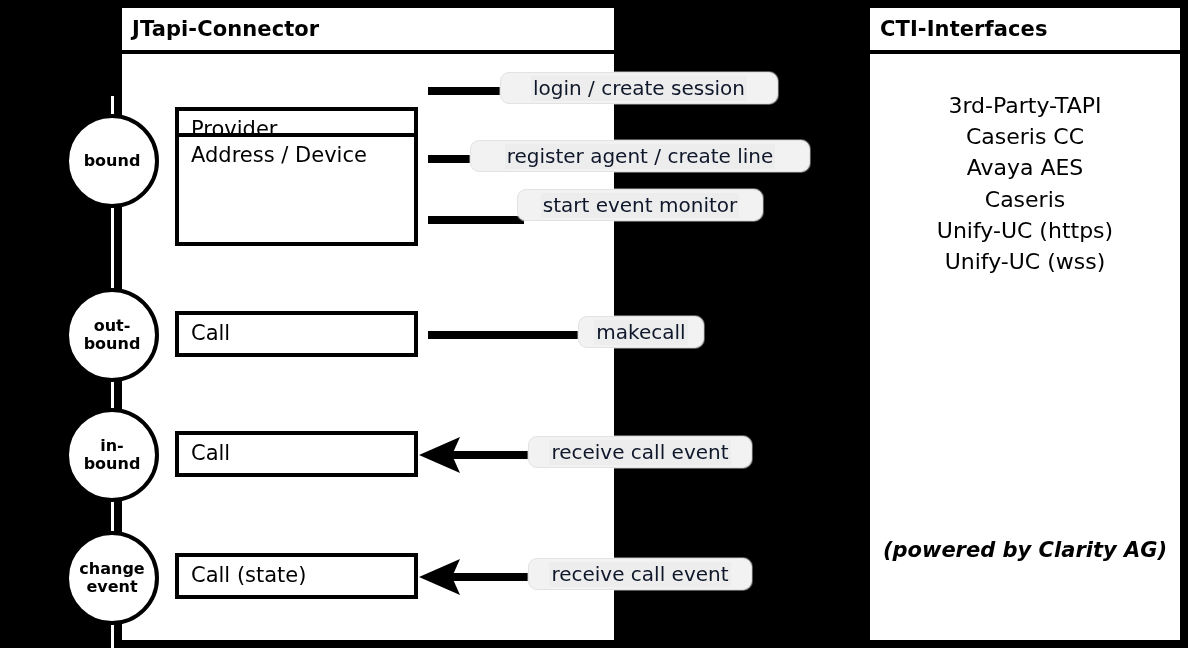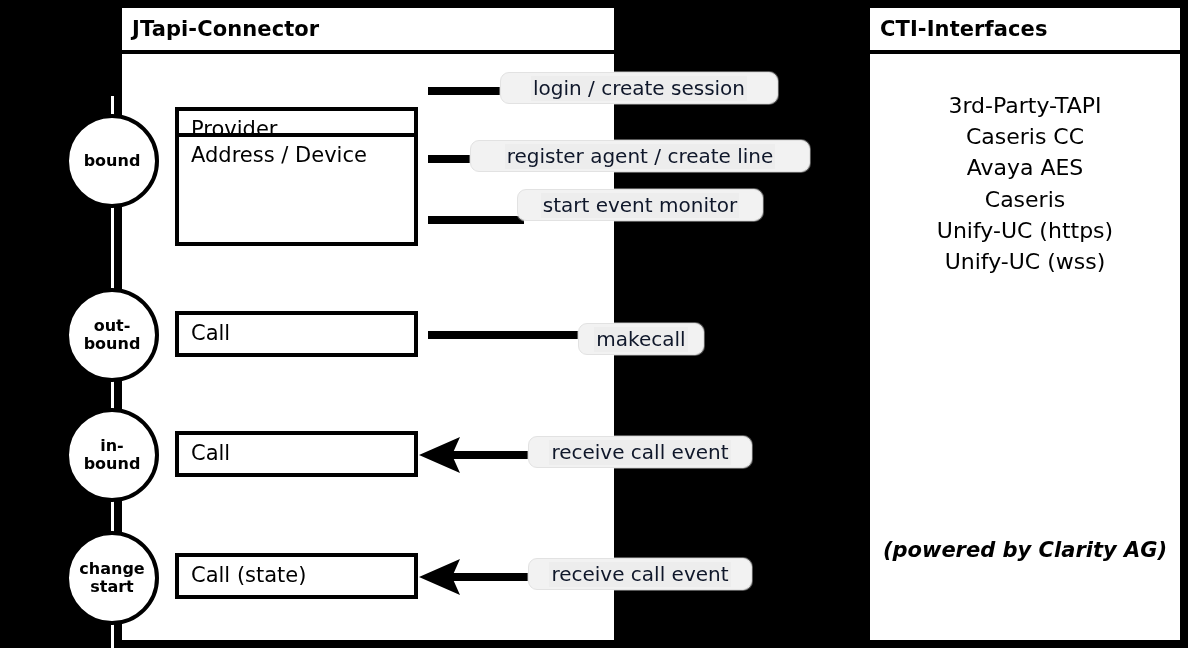--- a/index.html
+++ b/index.html
@@ -228,21 +228,21 @@
   </div>
 
   <div class="pill" style="left:470px; top:140px; width:340px; height:32px;">
     <span class="pill-inner">register agent / create line</span>
   </div>
 
   <div class="pill" style="left:517px; top:189px; width:246px; height:32px;">
     <span class="pill-inner">start event monitor</span>
   </div>
 
-  <div class="pill" style="left:578px; top:316px; width:126px; height:32px;margin-top:7px;">
+  <div class="pill" style="left:578px; top:316px; width:126px; height:32px;">
     <span class="pill-inner">makecall</span>
   </div>
 
   <div class="pill" style="left:528px; top:436px; width:224px; height:32px;">
     <span class="pill-inner">receive call event</span>
   </div>
 
   <div class="pill" style="left:528px; top:558px; width:224px; height:32px;">
     <span class="pill-inner">receive call event</span>
   </div>
@@ -256,16 +256,16 @@
     <span>bound</span>
   </div>
 
   <div class="stage-circle" style="left:65px; top:408px;">
     <span>in-</span>
     <span>bound</span>
   </div>
 
   <div class="stage-circle" style="left:65px; top:531px;">
     <span>change</span>
-    <span>start</span>
+    <span>event</span>
   </div>
 
 </div>
 
 </body></html>

